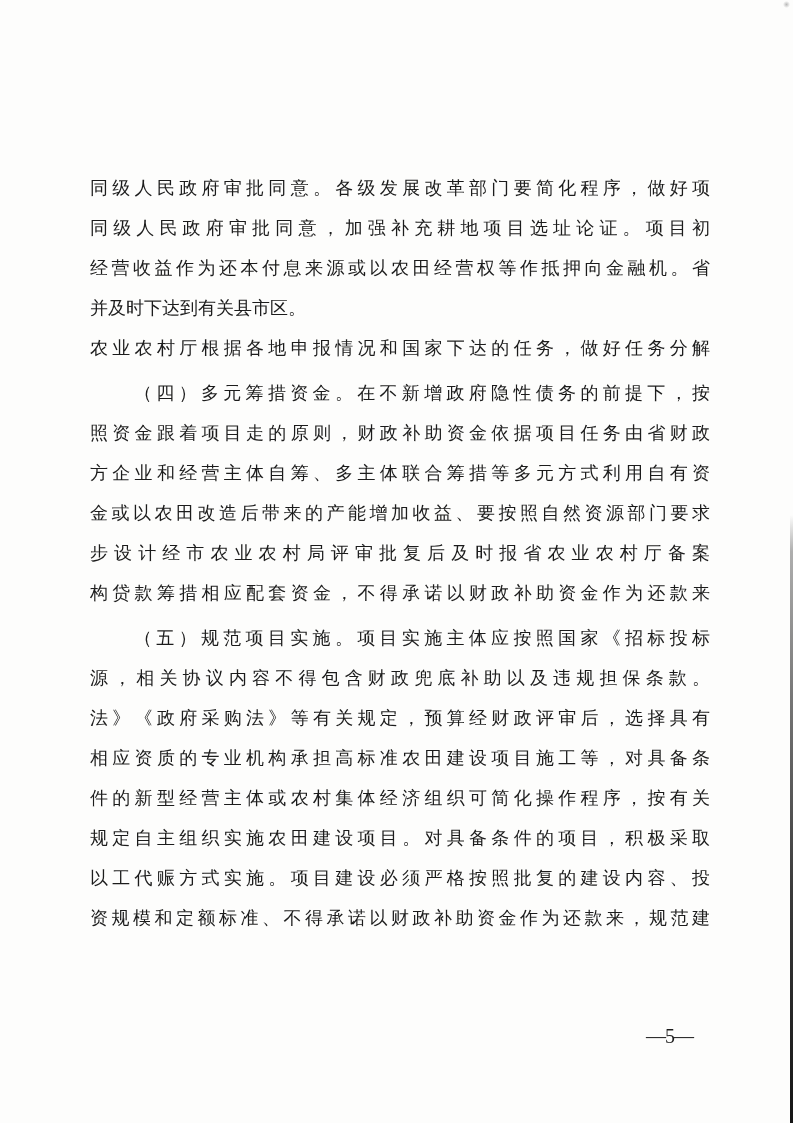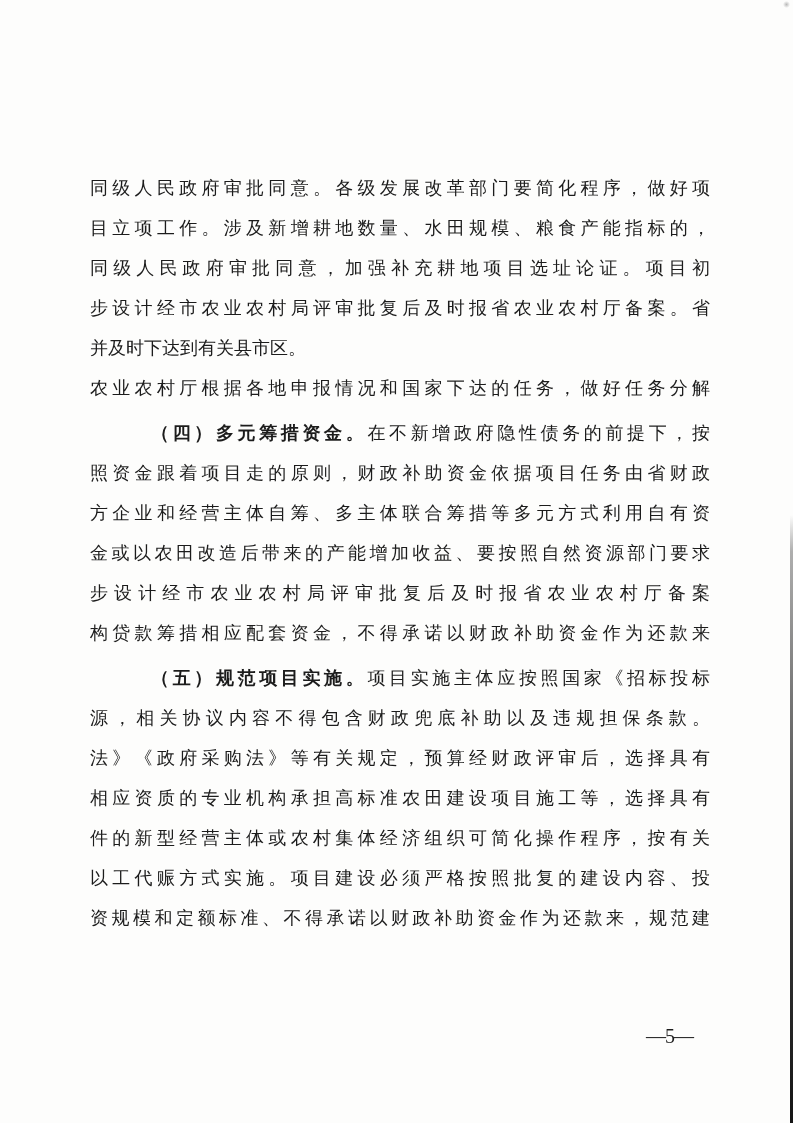--- a/index.html
+++ b/index.html
@@ -38,22 +38,21 @@
     text-align: justify;
     text-align-last: justify;
   }
   .line.indent {
     text-indent: 44px;
   }
   .line.para-start {
     margin-top: 5px;
   }
   .lead {
-    font-weight: 700;
-    margin-left: 17px;
+    font-weight: 400;
   }
   .page-number {
     position: absolute;
     top: 1022px;
     right: 100px;
     font-size: 20px;
     color: #1c1c1c;
     letter-spacing: -1px;
     line-height: 28px;
   }
@@ -78,35 +77,35 @@
     height: 7px;
     background: radial-gradient(circle, rgba(120,120,120,0.5) 0%, rgba(120,120,120,0) 70%);
   }
 </style>
 </head>
 <body>
 
 <div class="page">
   <div class="text-block">
       <div class="line justify">同级人民政府审批同意。各级发展改革部门要简化程序，做好项</div>
-      <div class="line justify">目立项工作。涉及新增耕地数量、水田规模、粮食产能指标的，</div>
       <div class="line justify">同级人民政府审批同意，加强补充耕地项目选址论证。项目初</div>
-      <div class="line justify">步设计经市农业农村局评审批复后及时报省农业农村厅备案。省</div>
+      <div class="line justify">经营收益作为还本付息来源或以农田经营权等作抵押向金融机。省</div>
       <div class="line">并及时下达到有关县市区。</div>
       <div class="line justify">农业农村厅根据各地申报情况和国家下达的任务，做好任务分解</div>
       <div class="line justify indent para-start"><span class="lead">（四）多元筹措资金。</span>在不新增政府隐性债务的前提下，按</div>
       <div class="line justify">照资金跟着项目走的原则，财政补助资金依据项目任务由省财政</div>
       <div class="line justify">方企业和经营主体自筹、多主体联合筹措等多元方式利用自有资</div>
       <div class="line justify">金或以农田改造后带来的产能增加收益、要按照自然资源部门要求</div>
       <div class="line justify">步设计经市农业农村局评审批复后及时报省农业农村厅备案</div>
       <div class="line justify">构贷款筹措相应配套资金，不得承诺以财政补助资金作为还款来</div>
       <div class="line justify indent para-start"><span class="lead">（五）规范项目实施。</span>项目实施主体应按照国家《招标投标</div>
       <div class="line justify">源，相关协议内容不得包含财政兜底补助以及违规担保条款。</div>
       <div class="line justify">法》《政府采购法》等有关规定，预算经财政评审后，选择具有</div>
-      <div class="line justify">相应资质的专业机构承担高标准农田建设项目施工等，选择具有</div>
+      <div class="line justify">相应资质的专业机构承担高标准农田建设项目施工等，对具备条</div>
       <div class="line justify">件的新型经营主体或农村集体经济组织可简化操作程序，按有关</div>
+      <div class="line justify">规定自主组织实施农田建设项目。对具备条件的项目，积极采取</div>
       <div class="line justify">以工代赈方式实施。项目建设必须严格按照批复的建设内容、投</div>
       <div class="line justify">资规模和定额标准、不得承诺以财政补助资金作为还款来，规范建</div>
     </div>
   <div class="page-number">—5—</div>
   <div class="scan-edge-shadow"></div>
   <div class="scan-speck"></div>
 </div>
 
 </body></html>

